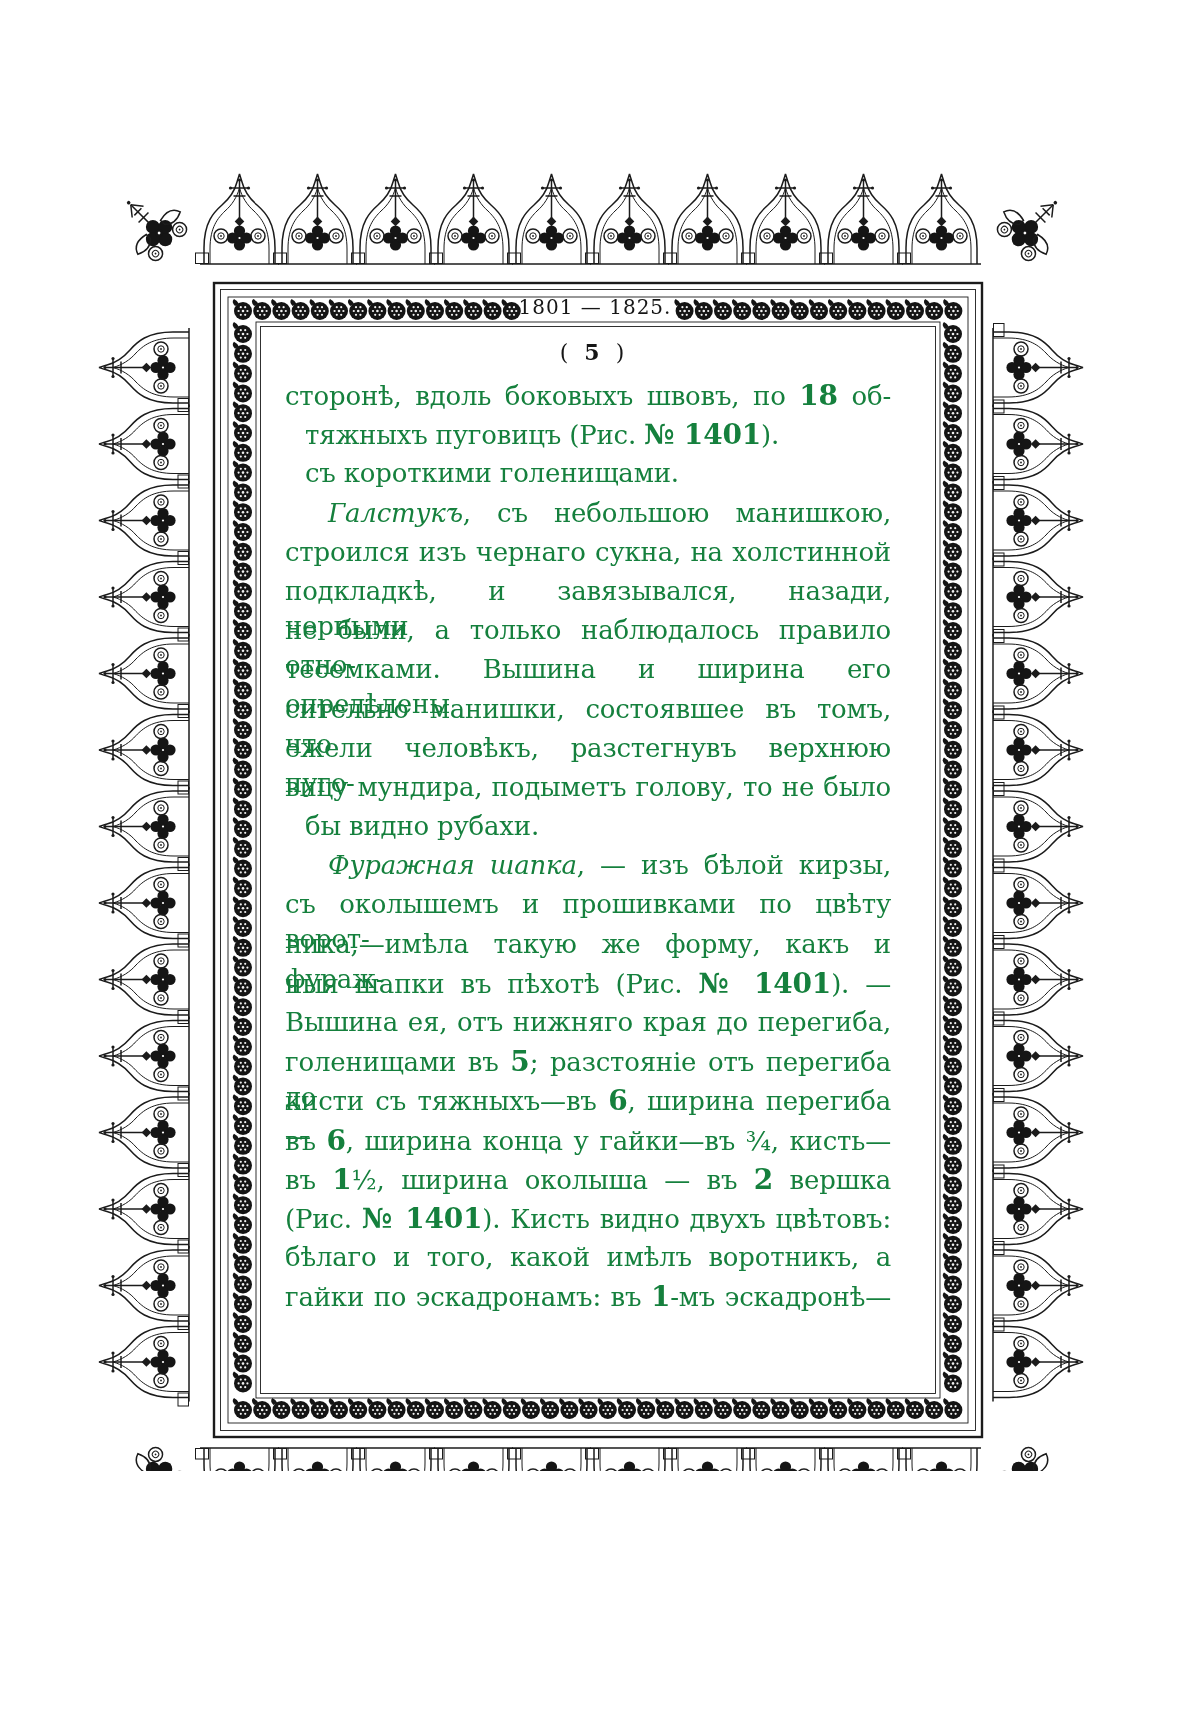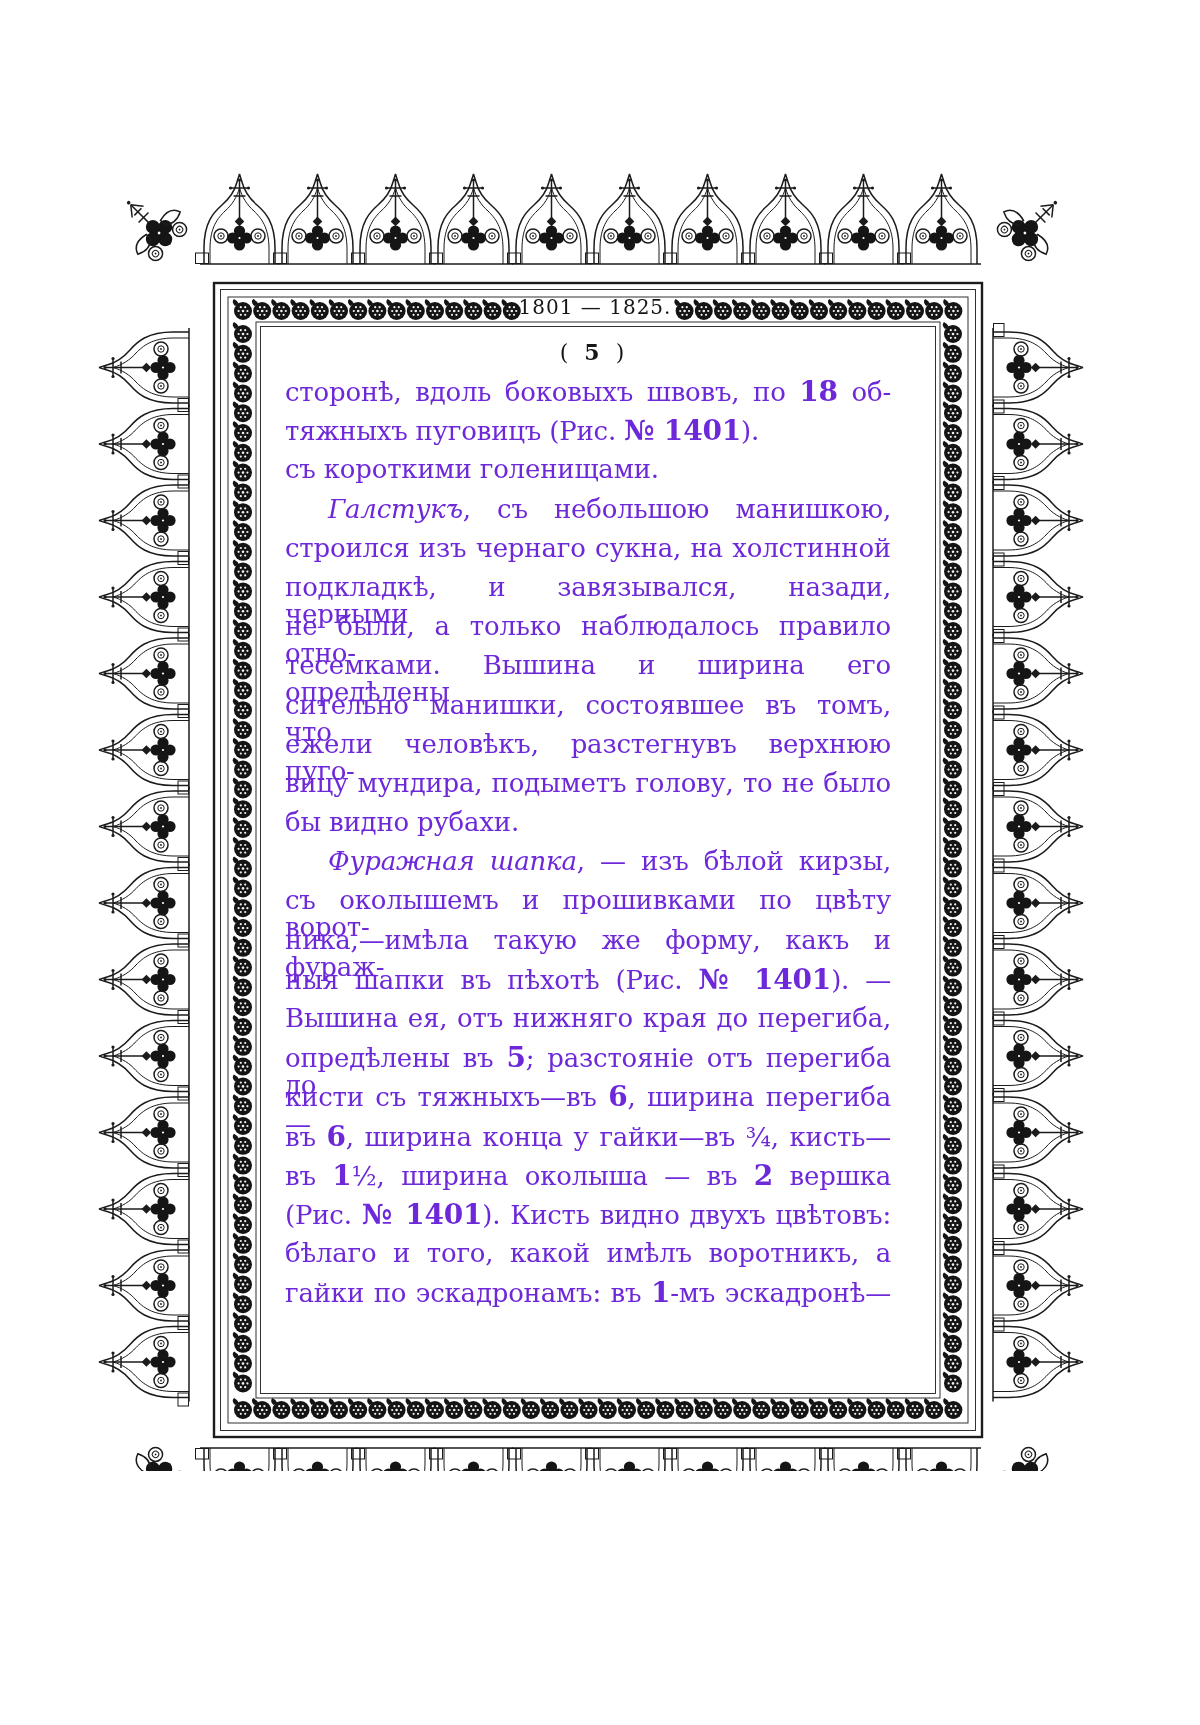--- a/index.html
+++ b/index.html
@@ -9,23 +9,23 @@
   .ln{fill:none;stroke:#1b1b1b;stroke-width:1.5;}
   .lnthin{fill:none;stroke:#1b1b1b;stroke-width:1;}
 
   .date-band{position:absolute;left:495px;top:295px;width:200px;text-align:center;
              font-size:20px;font-weight:500;letter-spacing:1px;color:#161616;}
   .pagenum{position:absolute;left:492px;top:339px;width:200px;text-align:center;
            font-size:22px;color:#161616;}
   .pagenum .pn-v{font-weight:700;margin:0 16px;}
 
   .text-block{position:absolute;left:285px;top:378px;width:606px;}
-  .tline{height:39.2px;line-height:27px;font-size:26px;letter-spacing:-0.2px;
-         text-align:justify;text-align-last:justify;overflow:visible;color:#6d28d9;}
-  .tline.pend{text-align:left;text-align-last:left;}
+  .tline{height:39.2px;line-height:35px;font-size:26px;letter-spacing:-0.2px;
+         text-align:justify;text-align-last:justify;overflow:visible;color:#15803d;}
+  .tline.pend{text-align:left;text-align-last:left;margin-left:20px;}
   .tline.indent{text-indent:43px;}
   .it{font-style:italic;}
   .bd{font-weight:700;font-size:28px;}
 
   .watermark{position:absolute;right:152px;top:1656px;font-family:"Liberation Sans","DejaVu Sans",sans-serif;
              font-weight:700;font-size:24px;color:#8a8a8a;letter-spacing:0.5px;}
 </style>
 </head>
 <body>
 
@@ -340,21 +340,21 @@
       <div class="tline"><span>тесемками. Вышина и ширина его опредѣлены</span></div>
       <div class="tline"><span>сительно манишки, состоявшее въ томъ, что</span></div>
       <div class="tline"><span>ежели человѣкъ, разстегнувъ верхнюю пуго-</span></div>
       <div class="tline"><span>вицу мундира, подыметъ голову, то не было</span></div>
       <div class="tline pend"><span>бы видно рубахи.</span></div>
       <div class="tline indent"><span class="it">Фуражная шапка</span><span>, — изъ бѣлой кирзы,</span></div>
       <div class="tline"><span>съ околышемъ и прошивками по цвѣту ворот-</span></div>
       <div class="tline"><span>ника,—имѣла такую же форму, какъ и фураж-</span></div>
       <div class="tline"><span>ныя шапки въ пѣхотѣ (Рис. </span><span class="bd">№ 1401</span><span>). —</span></div>
       <div class="tline"><span>Вышина ея, отъ нижняго края до перегиба,</span></div>
-      <div class="tline"><span>опредѣлены въ </span><span class="bd">5</span><span>; разстояніе отъ перегиба до</span></div>
+      <div class="tline"><span>голенищами въ </span><span class="bd">5</span><span>; разстояніе отъ перегиба до</span></div>
       <div class="tline"><span>кисти съ тяжныхъ—въ </span><span class="bd">6</span><span>, ширина перегиба—</span></div>
       <div class="tline"><span>въ </span><span class="bd">6</span><span>, ширина конца у гайки—въ ¾, кисть—</span></div>
       <div class="tline"><span>въ </span><span class="bd">1</span><span>½, ширина околыша — въ </span><span class="bd">2</span><span> вершка</span></div>
       <div class="tline"><span>(Рис. </span><span class="bd">№ 1401</span><span>). Кисть видно двухъ цвѣтовъ:</span></div>
       <div class="tline"><span>бѣлаго и того, какой имѣлъ воротникъ, а</span></div>
       <div class="tline"><span>гайки по эскадронамъ: въ </span><span class="bd">1</span><span>-мъ эскадронѣ—</span></div>
     </div>
 
   <div class="watermark">Библиотека "Руниверс"</div>
 

